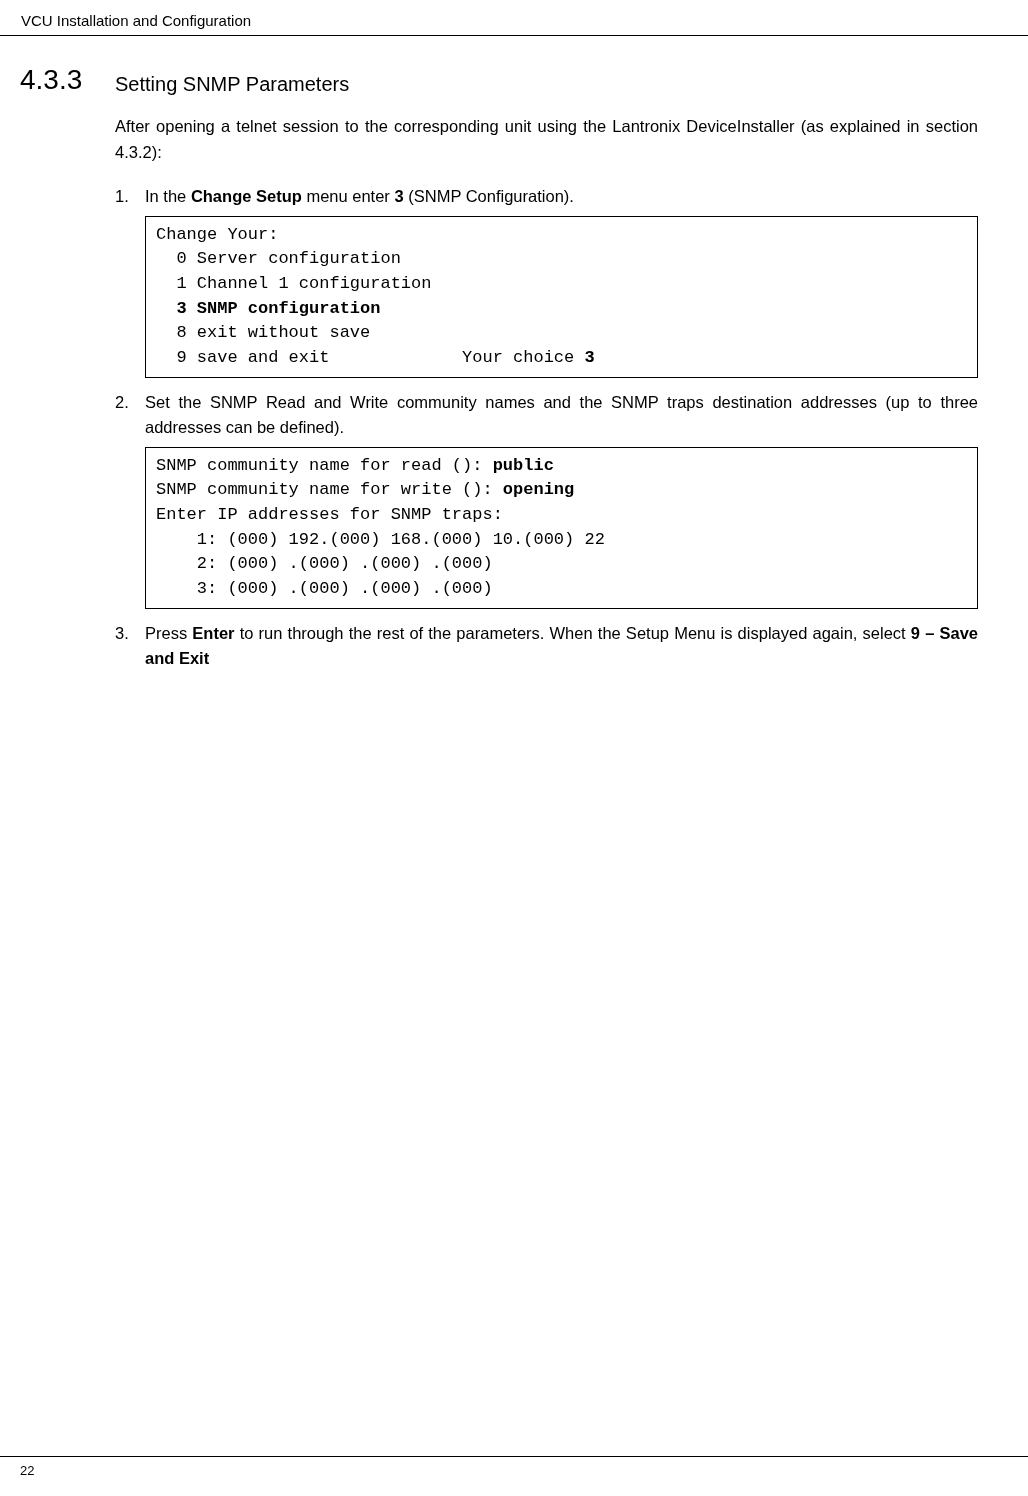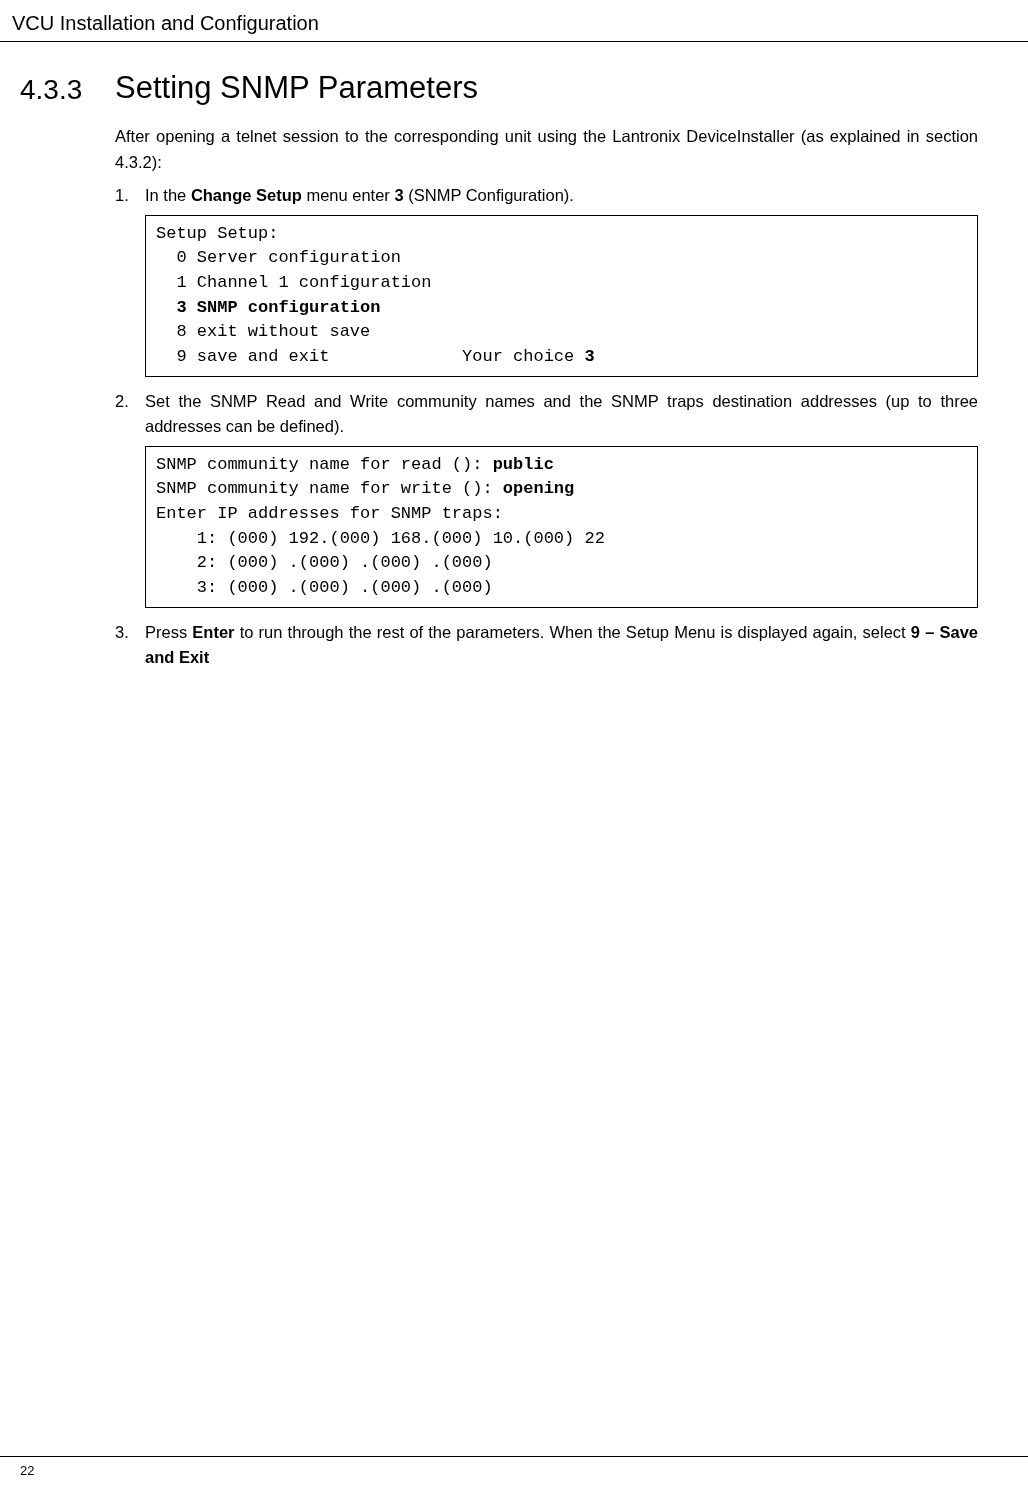--- a/index.html
+++ b/index.html
@@ -6,48 +6,48 @@
     body {
       font-family: Verdana, Geneva, sans-serif;
       width: 1028px;
       height: 1496px;
       background: #fff;
       color: #000;
       position: relative;
       padding: 0;
     }
     .header {
-      padding: 12px 20px 6px 12px;
+      padding: 12px 20px 6px 21px;
       border-bottom: 1px solid #000;
-      font-size: 20px;
+      font-size: 15px;
     }
     .content {
       padding: 28px 50px 0 20px;
     }
     .section-row {
       display: flex;
       align-items: flex-end;
       margin-bottom: 18px;
     }
     .section-number {
       font-size: 28px;
       width: 95px;
       flex-shrink: 0;
       font-family: Arial, sans-serif;
     }
     .section-title {
-      font-size: 31px;
+      font-size: 20px;
       font-family: Arial, sans-serif;
     }
     .body-text {
       margin-left: 95px;
       font-size: 16.5px;
       line-height: 1.55;
       text-align: justify;
-      margin-bottom: 8px;
+      margin-bottom: 19px;
     }
     .list-item {
       display: flex;
       margin-left: 95px;
       font-size: 16.5px;
       line-height: 1.55;
       margin-bottom: 6px;
       text-align: justify;
     }
     .list-num {
@@ -97,21 +97,21 @@
 
   <div class="body-text">After opening a telnet session to the corresponding unit using the Lantronix DeviceInstaller (as explained in section 4.3.2):</div>
 
   <div class="list-item">
     <div class="list-num">1.</div>
     <div class="list-body">
       <span>In the </span><span class="bold">Change Setup</span><span> menu enter </span><span class="bold">3</span><span> (SNMP Configuration).</span>
     </div>
   </div>
 
-  <div class="code-box"><span>Setup Setup:</span>
+  <div class="code-box"><span>Change Your:</span>
 <span>  0 Server configuration</span>
 <span>  1 Channel 1 configuration</span>
 <span class="bold">  3 SNMP configuration</span>
 <span>  8 exit without save</span>
 <span>  9 save and exit             Your choice </span><span class="bold">3</span></div>
 
   <div class="list-item">
     <div class="list-num">2.</div>
     <div class="list-body">Set the SNMP Read and Write community names and the SNMP traps destination addresses (up to three addresses can be defined).</div>
   </div>

